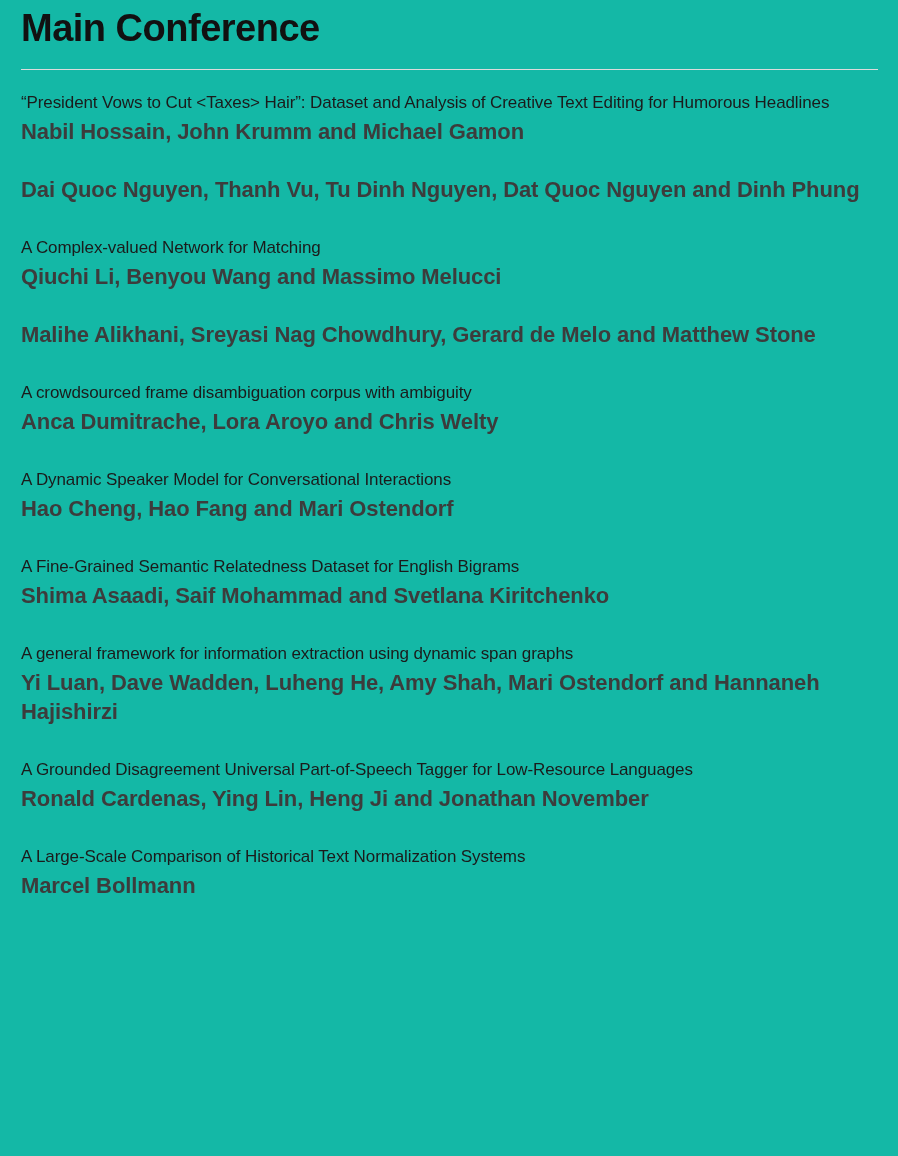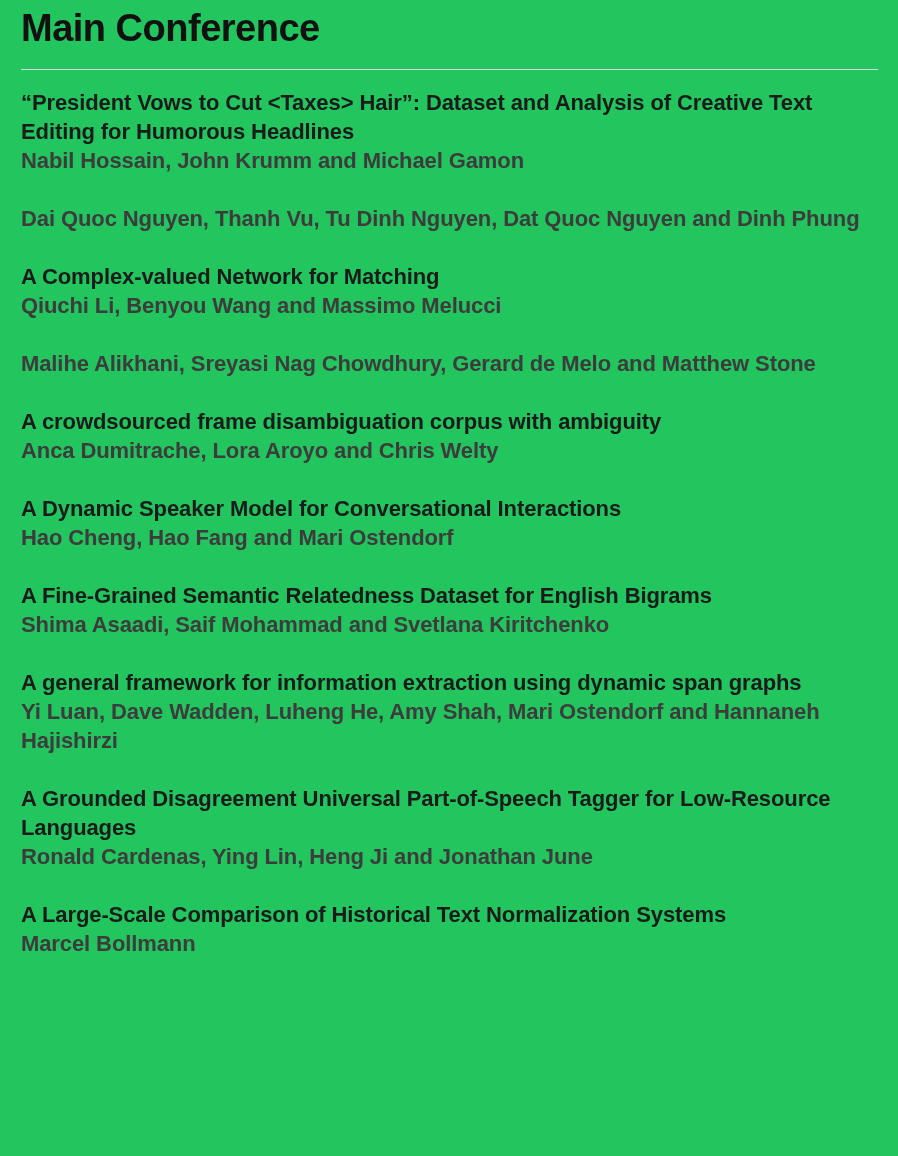--- a/index.html
+++ b/index.html
@@ -3,21 +3,21 @@
 <meta charset="utf-8">
 <style>
   * { margin: 0; padding: 0; box-sizing: border-box; }
   html, body {
     background: #ffffff;
     font-family: "Liberation Sans", "DejaVu Sans", sans-serif;
   }
   .page {
     width: 898px;
     height: 1156px;
-    background: #22c55e;
+    background: #14b8a6;
     padding: 6px 20px 0 21px;
     overflow: hidden;
   }
   .page-heading {
     font-size: 38px;
     font-weight: 700;
     line-height: 1.2;
     color: #111111;
     letter-spacing: -0.5px;
     margin-bottom: 17px;
@@ -25,22 +25,22 @@
   .divider {
     border: none;
     border-top: 1px solid #dcdcdc;
     height: 0;
     margin: 0 0 18px 0;
   }
   .paper {
     margin-bottom: 29px;
   }
   .paper-title {
-    font-size: 22px;
-    font-weight: 700;
+    font-size: 17px;
+    font-weight: 400;
     line-height: 29px;
     color: #1b1b1b;
     letter-spacing: -0.1px;
   }
   .paper-authors {
     font-size: 22px;
     font-weight: 700;
     line-height: 29px;
     color: #3c3c3c;
     letter-spacing: -0.1px;
@@ -91,21 +91,21 @@
       <div class="paper-authors">Shima Asaadi, Saif Mohammad and Svetlana Kiritchenko</div>
     </div>
 
     <div class="paper">
       <div class="paper-title">A general framework for information extraction using dynamic span graphs</div>
       <div class="paper-authors">Yi Luan, Dave Wadden, Luheng He, Amy Shah, Mari Ostendorf and Hannaneh Hajishirzi</div>
     </div>
 
     <div class="paper">
       <div class="paper-title">A Grounded Disagreement Universal Part-of-Speech Tagger for Low-Resource Languages</div>
-      <div class="paper-authors">Ronald Cardenas, Ying Lin, Heng Ji and Jonathan June</div>
+      <div class="paper-authors">Ronald Cardenas, Ying Lin, Heng Ji and Jonathan November</div>
     </div>
 
     <div class="paper">
       <div class="paper-title">A Large-Scale Comparison of Historical Text Normalization Systems</div>
       <div class="paper-authors">Marcel Bollmann</div>
     </div>
 
   </div>
 </div>
 

